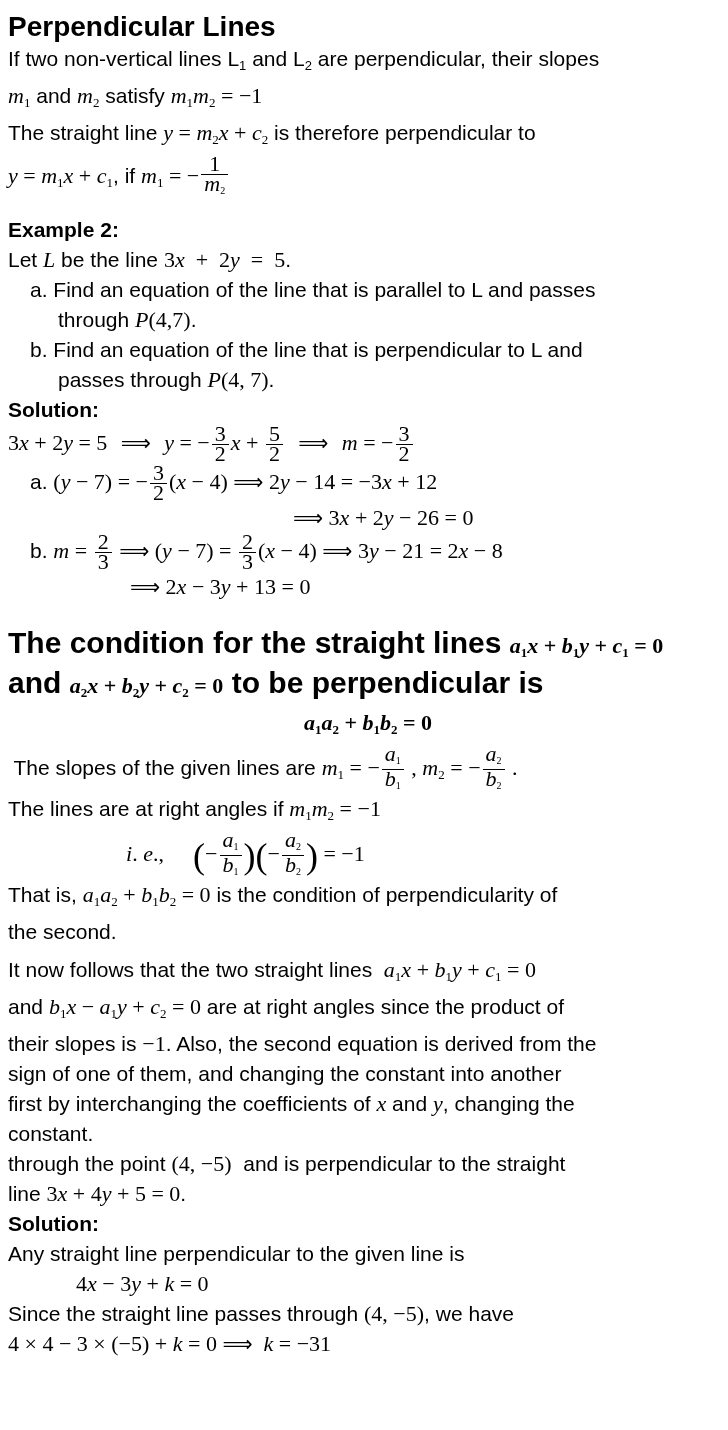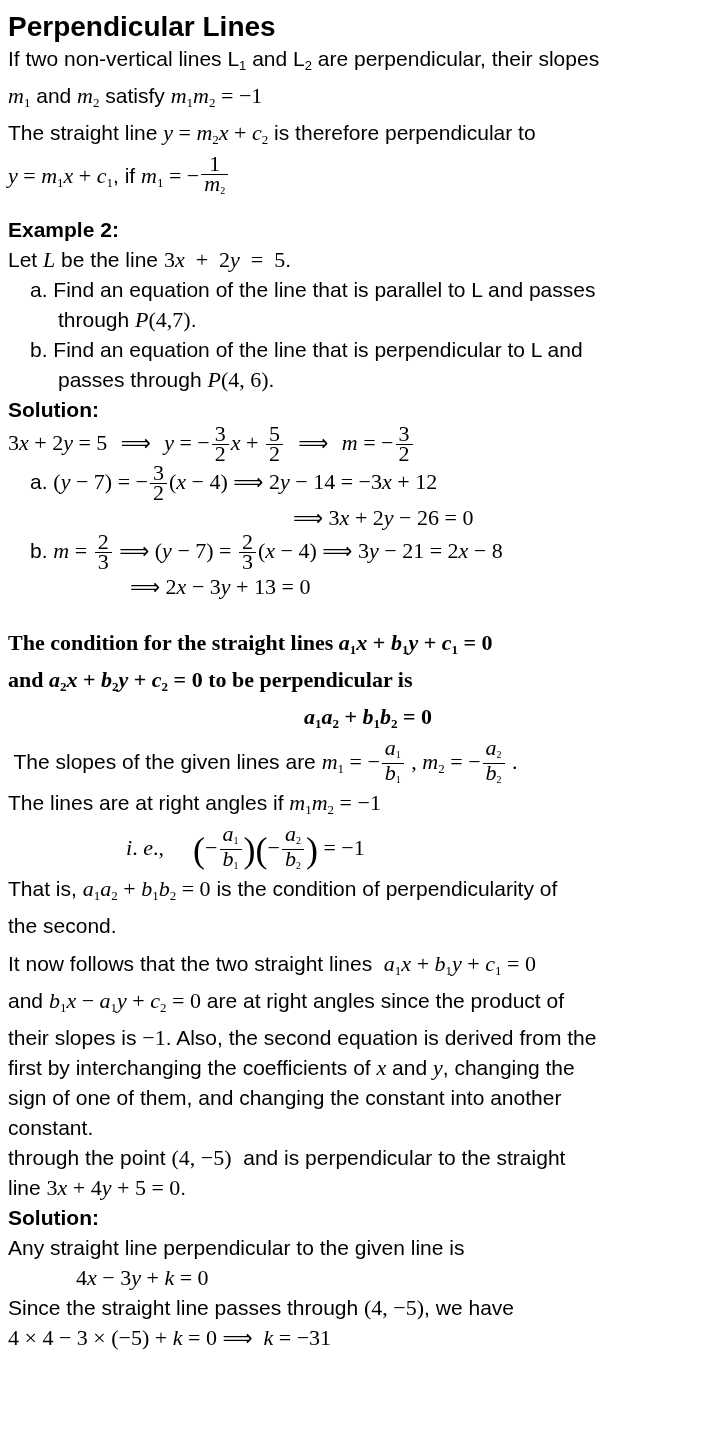--- a/index.html
+++ b/index.html
@@ -7,21 +7,21 @@
     width:728px;height:1430px;overflow:hidden;
     background:#ffffff;color:#000000;
     font-family:"Liberation Sans",sans-serif;
     font-size:21px;
   }
   #doc{padding:6px 4px 0 8px;}
   .line{white-space:pre;min-height:30px;line-height:30px;}
   .s-r{font-family:"Liberation Sans",sans-serif;}
   .s-b{font-family:"Liberation Sans",sans-serif;font-weight:700;}
   .s-hb{font-family:"Liberation Sans",sans-serif;font-weight:700;font-size:28px;}
-  .s-sb{font-family:Liberation Serif, serif;font-weight:700;font-size:22px;}
+  .s-sb{font-family:Liberation Sans, sans-serif;font-weight:700;font-size:30px;}
   .mz{font-size:22px;}
   .s-m-i{font-family:"Liberation Serif",serif;font-style:italic;}
   .s-m-u{font-family:"Liberation Serif",serif;}
   .s-mb-i{font-family:"Liberation Serif",serif;font-style:italic;font-weight:700;}
   .s-mb-u{font-family:"Liberation Serif",serif;font-weight:700;}
   .s-p{font-family:"Liberation Serif",serif;font-size:36px;line-height:0;vertical-align:middle;}
   .s-a{font-family:"DejaVu Sans",sans-serif;}
   .sub{font-size:13px;vertical-align:-4px;}
   .frac{display:inline-flex;flex-direction:column;align-items:center;vertical-align:middle;margin:0 2px;text-align:center;}
   .frac .fn,.frac .fd{display:block;font-size:15px;line-height:17px;padding:0 3px;white-space:pre;}
@@ -35,40 +35,40 @@
     <div class="line" style="margin-top: 6px;"><span class="s-hb">Perpendicular Lines</span></div>
     <div class="line" style=""><span class="s-r">If two non-vertical lines L</span><span class="s-r sub">1</span><span class="s-r"> and L</span><span class="s-r sub">2</span><span class="s-r"> are perpendicular, their slopes</span></div>
     <div class="line"><span class="mz s-m-i">m</span><span class="mz s-m-u sub">1</span><span class="s-r"> and </span><span class="mz s-m-i">m</span><span class="mz s-m-u sub">2</span><span class="s-r"> satisfy </span><span class="mz s-m-i">m</span><span class="mz s-m-u sub">1</span><span class="mz s-m-i">m</span><span class="mz s-m-u sub">2</span><span class="mz s-m-u"> = −1</span></div>
     <div class="line"><span class="s-r">The straight line </span><span class="mz s-m-i">y</span><span class="mz s-m-u"> = </span><span class="mz s-m-i">m</span><span class="mz s-m-u sub">2</span><span class="mz s-m-i">x</span><span class="mz s-m-u"> + </span><span class="mz s-m-i">c</span><span class="mz s-m-u sub">2</span><span class="s-r"> is therefore perpendicular to</span></div>
     <div class="line"><span class="mz s-m-i">y</span><span class="mz s-m-u"> = </span><span class="mz s-m-i">m</span><span class="mz s-m-u sub">1</span><span class="mz s-m-i">x</span><span class="mz s-m-u"> + </span><span class="mz s-m-i">c</span><span class="mz s-m-u sub">1</span><span class="s-r">, if </span><span class="mz s-m-i">m</span><span class="mz s-m-u sub">1</span><span class="mz s-m-u"> = −</span><span class="frac"><span class="fn"><span class="mz s-m-u">1</span></span><span class="fd"><span class="mz s-m-i">m</span><span class="mz s-m-u sub">2</span></span></span></div>
     <div class="line" style="margin-top: 16px;"><span class="s-b">Example 2:</span></div>
     <div class="line"><span class="s-r">Let </span><span class="mz s-m-i">L</span><span class="s-r"> be the line </span><span class="mz s-m-u">3</span><span class="mz s-m-i">x</span><span class="mz s-m-u">  +  2</span><span class="mz s-m-i">y</span><span class="mz s-m-u">  =  5</span><span class="s-r">.</span></div>
     <div class="line" style="padding-left: 22px;"><span class="s-r">a. Find an equation of the line that is parallel to L and passes</span></div>
     <div class="line" style="padding-left: 50px;"><span class="s-r">through </span><span class="mz s-m-i">P</span><span class="mz s-m-u">(4,7)</span><span class="s-r">.</span></div>
     <div class="line" style="padding-left: 22px;"><span class="s-r">b. Find an equation of the line that is perpendicular to L and</span></div>
-    <div class="line" style="padding-left: 50px;"><span class="s-r">passes through </span><span class="mz s-m-i">P</span><span class="mz s-m-u">(4, 6)</span><span class="s-r">.</span></div>
+    <div class="line" style="padding-left: 50px;"><span class="s-r">passes through </span><span class="mz s-m-i">P</span><span class="mz s-m-u">(4, 7)</span><span class="s-r">.</span></div>
     <div class="line"><span class="s-b">Solution:</span></div>
     <div class="line"><span class="mz s-m-u">3</span><span class="mz s-m-i">x</span><span class="mz s-m-u"> + 2</span><span class="mz s-m-i">y</span><span class="mz s-m-u"> = 5</span><span class="s-a">  ⟹  </span><span class="mz s-m-i">y</span><span class="mz s-m-u"> = −</span><span class="frac"><span class="fn"><span class="mz s-m-u">3</span></span><span class="fd"><span class="mz s-m-u">2</span></span></span><span class="mz s-m-i">x</span><span class="mz s-m-u"> + </span><span class="frac"><span class="fn"><span class="mz s-m-u">5</span></span><span class="fd"><span class="mz s-m-u">2</span></span></span><span class="s-a">  ⟹  </span><span class="mz s-m-i">m</span><span class="mz s-m-u"> = −</span><span class="frac"><span class="fn"><span class="mz s-m-u">3</span></span><span class="fd"><span class="mz s-m-u">2</span></span></span></div>
     <div class="line" style="padding-left: 22px;"><span class="s-r">a. </span><span class="mz s-m-u">(</span><span class="mz s-m-i">y</span><span class="mz s-m-u"> − 7) = −</span><span class="frac"><span class="fn"><span class="mz s-m-u">3</span></span><span class="fd"><span class="mz s-m-u">2</span></span></span><span class="mz s-m-u">(</span><span class="mz s-m-i">x</span><span class="mz s-m-u"> − 4) </span><span class="s-a">⟹</span><span class="mz s-m-u"> 2</span><span class="mz s-m-i">y</span><span class="mz s-m-u"> − 14 = −3</span><span class="mz s-m-i">x</span><span class="mz s-m-u"> + 12</span></div>
     <div class="line" style="padding-left: 285px;"><span class="s-a">⟹</span><span class="mz s-m-u"> 3</span><span class="mz s-m-i">x</span><span class="mz s-m-u"> + 2</span><span class="mz s-m-i">y</span><span class="mz s-m-u"> − 26 = 0</span></div>
     <div class="line" style="padding-left: 22px;"><span class="s-r">b. </span><span class="mz s-m-i">m</span><span class="mz s-m-u"> = </span><span class="frac"><span class="fn"><span class="mz s-m-u">2</span></span><span class="fd"><span class="mz s-m-u">3</span></span></span><span class="mz s-m-u"> </span><span class="s-a">⟹</span><span class="mz s-m-u"> (</span><span class="mz s-m-i">y</span><span class="mz s-m-u"> − 7) = </span><span class="frac"><span class="fn"><span class="mz s-m-u">2</span></span><span class="fd"><span class="mz s-m-u">3</span></span></span><span class="mz s-m-u">(</span><span class="mz s-m-i">x</span><span class="mz s-m-u"> − 4) </span><span class="s-a">⟹</span><span class="mz s-m-u"> 3</span><span class="mz s-m-i">y</span><span class="mz s-m-u"> − 21 = 2</span><span class="mz s-m-i">x</span><span class="mz s-m-u"> − 8</span></div>
     <div class="line" style="padding-left: 122px;"><span class="s-a">⟹</span><span class="mz s-m-u"> 2</span><span class="mz s-m-i">x</span><span class="mz s-m-u"> − 3</span><span class="mz s-m-i">y</span><span class="mz s-m-u"> + 13 = 0</span></div>
     <div class="line" style="margin-top: 26px;"><span class="s-sb">The condition for the straight lines </span><span class="mz s-mb-i">a</span><span class="mz s-mb-u sub">1</span><span class="mz s-mb-i">x</span><span class="mz s-mb-u"> + </span><span class="mz s-mb-i">b</span><span class="mz s-mb-u sub">1</span><span class="mz s-mb-i">y</span><span class="mz s-mb-u"> + </span><span class="mz s-mb-i">c</span><span class="mz s-mb-u sub">1</span><span class="mz s-mb-u"> = 0</span></div>
     <div class="line"><span class="s-sb">and </span><span class="mz s-mb-i">a</span><span class="mz s-mb-u sub">2</span><span class="mz s-mb-i">x</span><span class="mz s-mb-u"> + </span><span class="mz s-mb-i">b</span><span class="mz s-mb-u sub">2</span><span class="mz s-mb-i">y</span><span class="mz s-mb-u"> + </span><span class="mz s-mb-i">c</span><span class="mz s-mb-u sub">2</span><span class="mz s-mb-u"> = 0</span><span class="s-sb"> to be perpendicular is</span></div>
     <div class="line" style="padding-left: 4px; text-align: center;"><span class="mz s-mb-i">a</span><span class="mz s-mb-u sub">1</span><span class="mz s-mb-i">a</span><span class="mz s-mb-u sub">2</span><span class="mz s-mb-u"> + </span><span class="mz s-mb-i">b</span><span class="mz s-mb-u sub">1</span><span class="mz s-mb-i">b</span><span class="mz s-mb-u sub">2</span><span class="mz s-mb-u"> = 0</span></div>
     <div class="line"><span class="s-r"> The slopes of the given lines are </span><span class="mz s-m-i">m</span><span class="mz s-m-u sub">1</span><span class="mz s-m-u"> = −</span><span class="frac"><span class="fn"><span class="mz s-m-i">a</span><span class="mz s-m-u sub">1</span></span><span class="fd"><span class="mz s-m-i">b</span><span class="mz s-m-u sub">1</span></span></span><span class="mz s-m-u"> , </span><span class="mz s-m-i">m</span><span class="mz s-m-u sub">2</span><span class="mz s-m-u"> = −</span><span class="frac"><span class="fn"><span class="mz s-m-i">a</span><span class="mz s-m-u sub">2</span></span><span class="fd"><span class="mz s-m-i">b</span><span class="mz s-m-u sub">2</span></span></span><span class="mz s-m-u"> .</span></div>
     <div class="line"><span class="s-r">The lines are at right angles if </span><span class="mz s-m-i">m</span><span class="mz s-m-u sub">1</span><span class="mz s-m-i">m</span><span class="mz s-m-u sub">2</span><span class="mz s-m-u"> = −1</span></div>
     <div class="line" style="padding-left: 118px;"><span class="mz s-m-i">i</span><span class="mz s-m-u">. </span><span class="mz s-m-i">e</span><span class="mz s-m-u">.,</span><span class="s-r">     </span><span class="s-p">(</span><span class="mz s-m-u">−</span><span class="frac"><span class="fn"><span class="mz s-m-i">a</span><span class="mz s-m-u sub">1</span></span><span class="fd"><span class="mz s-m-i">b</span><span class="mz s-m-u sub">1</span></span></span><span class="s-p">)</span><span class="s-p">(</span><span class="mz s-m-u">−</span><span class="frac"><span class="fn"><span class="mz s-m-i">a</span><span class="mz s-m-u sub">2</span></span><span class="fd"><span class="mz s-m-i">b</span><span class="mz s-m-u sub">2</span></span></span><span class="s-p">)</span><span class="mz s-m-u"> = −1</span></div>
     <div class="line"><span class="s-r">That is, </span><span class="mz s-m-i">a</span><span class="mz s-m-u sub">1</span><span class="mz s-m-i">a</span><span class="mz s-m-u sub">2</span><span class="mz s-m-u"> + </span><span class="mz s-m-i">b</span><span class="mz s-m-u sub">1</span><span class="mz s-m-i">b</span><span class="mz s-m-u sub">2</span><span class="mz s-m-u"> = 0</span><span class="s-r"> is the condition of perpendicularity of</span></div>
     <div class="line"><span class="s-r">the second.</span></div>
     <div class="line" style="margin-top: 8px;"><span class="s-r">It now follows that the two straight lines  </span><span class="mz s-m-i">a</span><span class="mz s-m-u sub">1</span><span class="mz s-m-i">x</span><span class="mz s-m-u"> + </span><span class="mz s-m-i">b</span><span class="mz s-m-u sub">1</span><span class="mz s-m-i">y</span><span class="mz s-m-u"> + </span><span class="mz s-m-i">c</span><span class="mz s-m-u sub">1</span><span class="mz s-m-u"> = 0</span></div>
     <div class="line"><span class="s-r">and </span><span class="mz s-m-i">b</span><span class="mz s-m-u sub">1</span><span class="mz s-m-i">x</span><span class="mz s-m-u"> − </span><span class="mz s-m-i">a</span><span class="mz s-m-u sub">1</span><span class="mz s-m-i">y</span><span class="mz s-m-u"> + </span><span class="mz s-m-i">c</span><span class="mz s-m-u sub">2</span><span class="mz s-m-u"> = 0</span><span class="s-r"> are at right angles since the product of</span></div>
     <div class="line"><span class="s-r">their slopes is </span><span class="mz s-m-u">−1</span><span class="s-r">. Also, the second equation is derived from the</span></div>
+    <div class="line"><span class="s-r">sign of one of them, and changing the constant into another</span></div>
     <div class="line"><span class="s-r">first by interchanging the coefficients of </span><span class="mz s-m-i">x</span><span class="s-r"> and </span><span class="mz s-m-i">y</span><span class="s-r">, changing the</span></div>
-    <div class="line"><span class="s-r">sign of one of them, and changing the constant into another</span></div>
     <div class="line"><span class="s-r">constant.</span></div>
     <div class="line"><span class="s-r">through the point </span><span class="mz s-m-u">(4, −5)</span><span class="s-r">  and is perpendicular to the straight</span></div>
     <div class="line"><span class="s-r">line </span><span class="mz s-m-u">3</span><span class="mz s-m-i">x</span><span class="mz s-m-u"> + 4</span><span class="mz s-m-i">y</span><span class="mz s-m-u"> + 5 = 0</span><span class="s-r">.</span></div>
     <div class="line"><span class="s-b">Solution:</span></div>
     <div class="line"><span class="s-r">Any straight line perpendicular to the given line is</span></div>
     <div class="line" style="padding-left: 68px;"><span class="mz s-m-u">4</span><span class="mz s-m-i">x</span><span class="mz s-m-u"> − 3</span><span class="mz s-m-i">y</span><span class="mz s-m-u"> + </span><span class="mz s-m-i">k</span><span class="mz s-m-u"> = 0</span></div>
     <div class="line"><span class="s-r">Since the straight line passes through </span><span class="mz s-m-u">(4, −5)</span><span class="s-r">, we have</span></div>
     <div class="line"><span class="mz s-m-u">4 × 4 − 3 × (−5) + </span><span class="mz s-m-i">k</span><span class="mz s-m-u"> = 0 </span><span class="s-a">⟹</span><span class="mz s-m-u">  </span><span class="mz s-m-i">k</span><span class="mz s-m-u"> = −31</span></div>
   </div>
 

